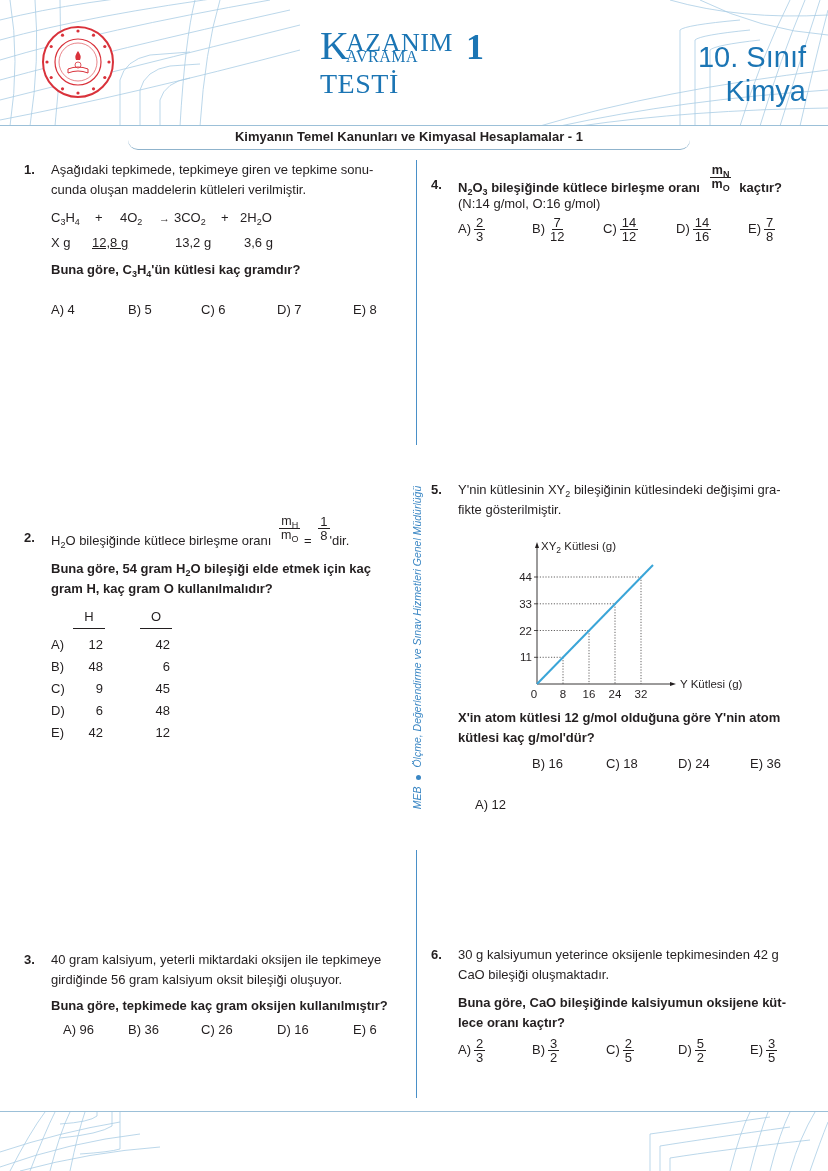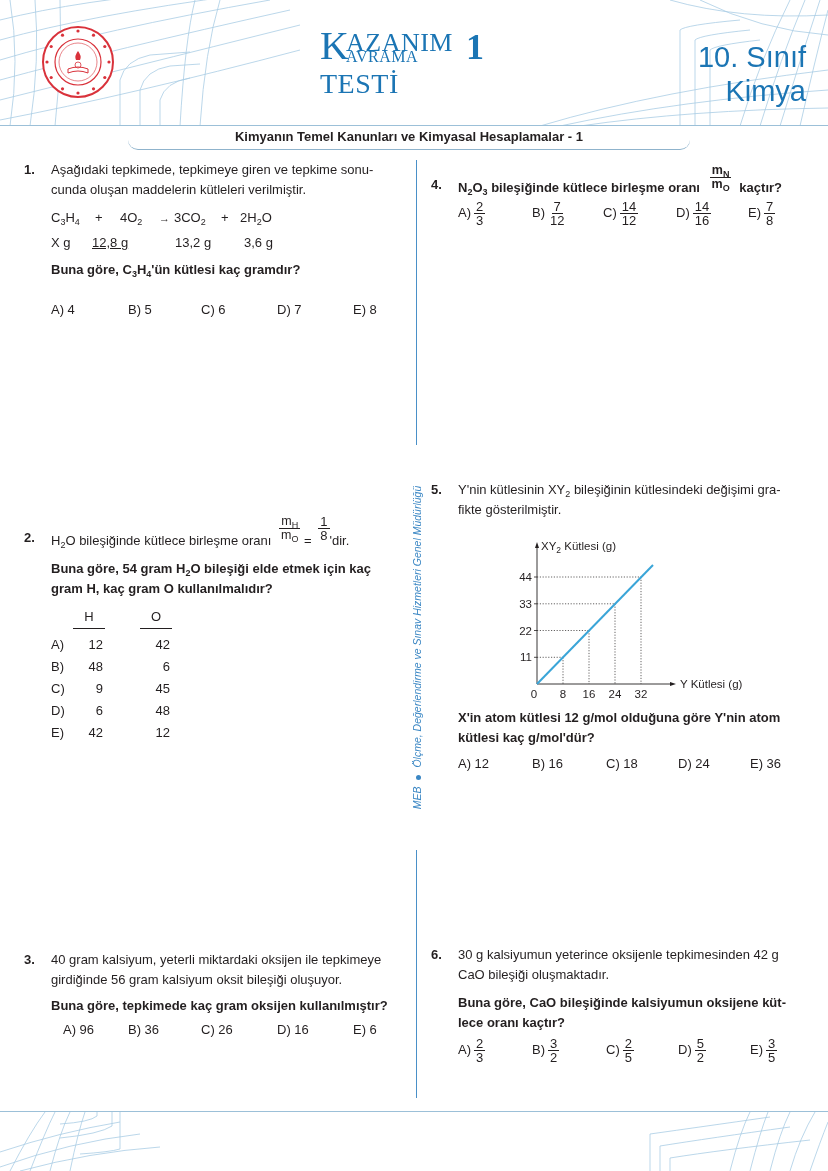--- a/index.html
+++ b/index.html
@@ -267,20 +267,21 @@
   <span class="q-num" style="top:11px;">4.</span>
   <div class="q-body" style="width:360px;">
     <div class="bold" style="white-space:nowrap;height:34px;">
       <span style="position:relative;top:11px;">N<sub>2</sub>O<sub>3</sub> <span>bileşiğinde kütlece birleşme oranı</span></span>
       <span class="frac m" style="margin-left:6px;">
           <span class="num">m<sub>N</sub></span>
           <span class="den">m<sub>O</sub></span>
         </span>
       <span style="position:relative;top:11px;margin-left:4px;">kaçtır?</span>
     </div>
+    <div style="margin-top:-4px;">(N:14 g/mol,  O:16 g/mol)</div>
     <div class="choices" style="margin-top:2px;height:30px;">
       <span class="choice" style="left:0;"><span>A)</span><span class="frac">
             <span class="num">2</span>
             <span class="den">3</span>
           </span></span>
       <span class="choice" style="left:74px;"><span>B)</span><span class="frac">
             <span class="num">7</span>
             <span class="den">12</span>
           </span></span>
       <span class="choice" style="left:145px;"><span>C)</span><span class="frac">
@@ -345,21 +346,21 @@
     <text x="180" y="158">Y Kütlesi (g)</text>
     <text x="41" y="20"><tspan>XY</tspan><tspan font-size="8.5" dy="3">2</tspan><tspan dy="-3"> Kütlesi (g)</tspan></text>
   </g>
 </svg>
 
 <div class="q" style="left:431px;top:708px;width:385px;height:70px;">
   <div class="q-body" style="width:360px;">
     <div class="bold" style="white-space:nowrap;">X'in atom kütlesi 12 g/mol olduğuna göre Y'nin atom</div>
     <div class="bold">kütlesi kaç g/mol'dür?</div>
     <div class="choices" style="margin-top:6px;">
-      <span class="choice" style="left:0;">A) 12</span>
+      <span class="choice" style="left:17px;margin-top:41px;">A) 12</span>
       <span class="choice" style="left:74px;">B) 16</span>
       <span class="choice" style="left:148px;">C) 18</span>
       <span class="choice" style="left:220px;">D) 24</span>
       <span class="choice" style="left:292px;">E) 36</span>
     </div>
   </div>
 </div>
 
 <div class="q" style="left:431px;top:945px;width:385px;height:125px;">
   <span class="q-num">6.</span>

